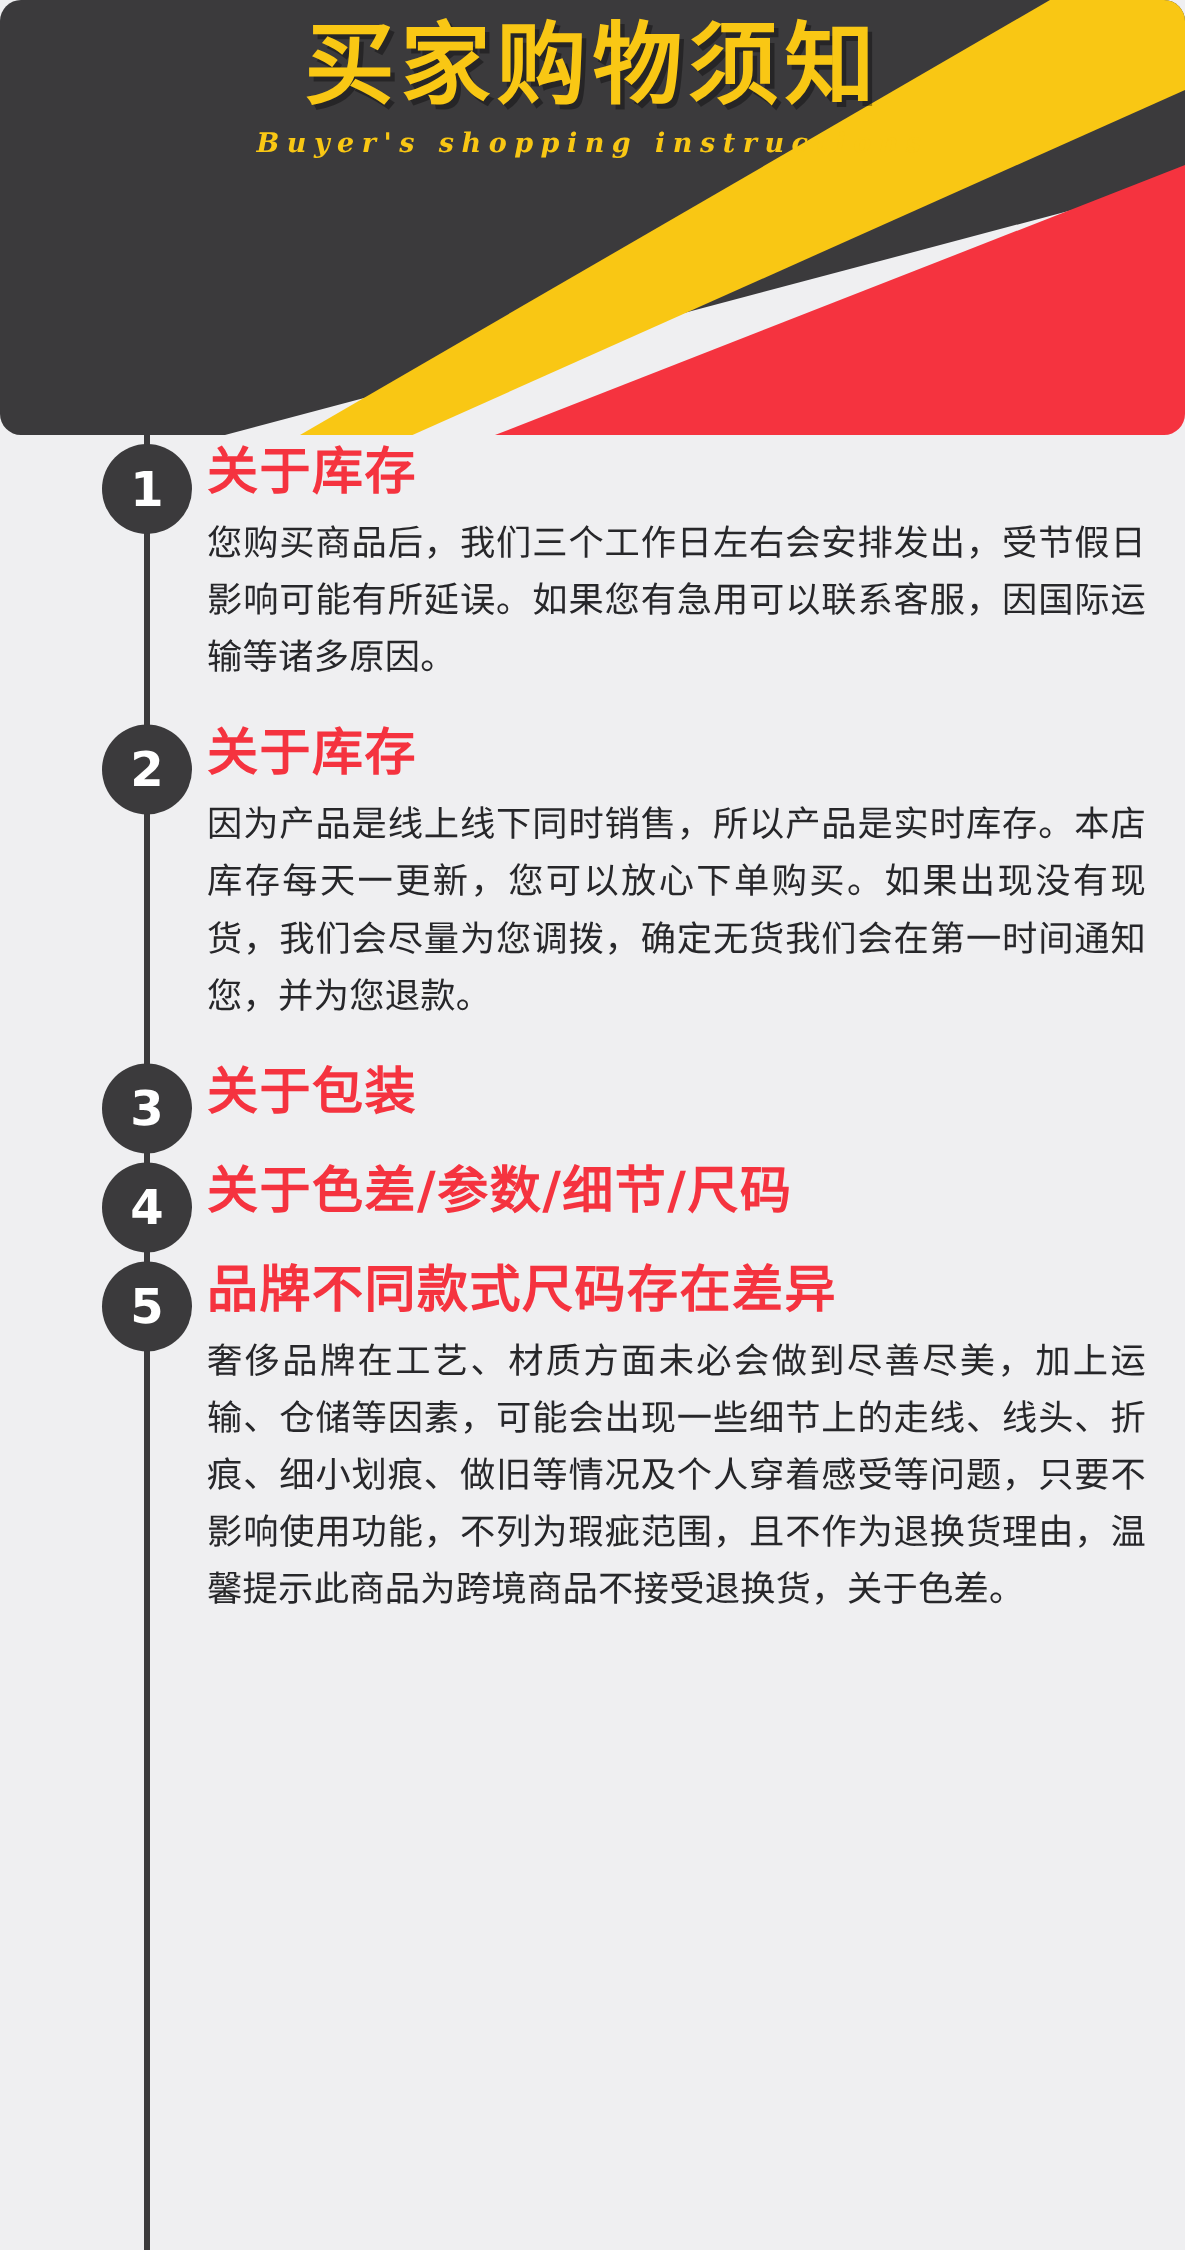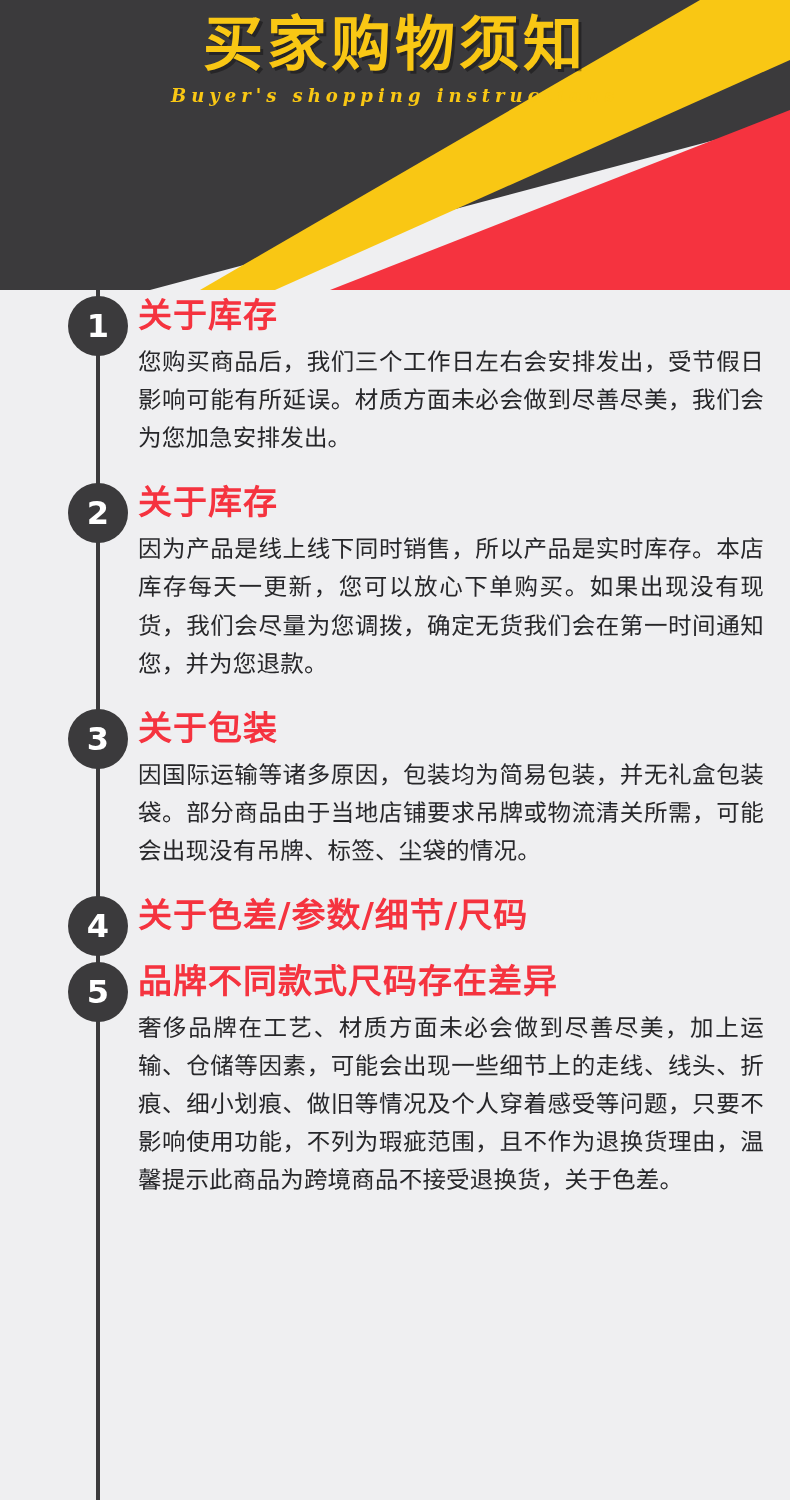--- a/index.html
+++ b/index.html
@@ -18,20 +18,21 @@
     background: #efeff1;
   }
 
   
   .header {
     position: relative;
     width: 790px;
     height: 290px;
     overflow: hidden;
     background: #efeff1;
+    border-radius: 14px;
   }
   
   .header .dark-shape {
     position: absolute;
     left: 0;
     top: 0;
     width: 790px;
     height: 290px;
     background: #3b3a3c;
     clip-path: polygon(0 0, 790px 0, 790px 120px, 150px 290px, 0 290px);
@@ -162,37 +163,36 @@
   </div>
 
   <div class="content">
     <div class="timeline-line"></div>
     <div class="items">
 
       <div class="item">
         <div class="badge">1</div>
         <div class="item-body">
           <h2 class="item-title">关于库存</h2>
-          <p class="item-text">您购买商品后，我们三个工作日左右会安排发出，受节假日影响可能有所延误。材质方面未必会做到尽善尽美，我们会为您加急安排发出。</p>
+          <p class="item-text">您购买商品后，我们三个工作日左右会安排发出，受节假日影响可能有所延误。如果您有急用可以联系客服，因国际运输等诸多原因。</p>
         </div>
       </div>
 
       <div class="item">
         <div class="badge">2</div>
         <div class="item-body">
           <h2 class="item-title">关于库存</h2>
           <p class="item-text">因为产品是线上线下同时销售，所以产品是实时库存。本店库存每天一更新，您可以放心下单购买。如果出现没有现货，我们会尽量为您调拨，确定无货我们会在第一时间通知您，并为您退款。</p>
         </div>
       </div>
 
       <div class="item">
         <div class="badge">3</div>
         <div class="item-body">
           <h2 class="item-title">关于包装</h2>
-          <p class="item-text">因国际运输等诸多原因，包装均为简易包装，并无礼盒包装袋。部分商品由于当地店铺要求吊牌或物流清关所需，可能会出现没有吊牌、标签、尘袋的情况。</p>
         </div>
       </div>
 
       <div class="item">
         <div class="badge">4</div>
         <div class="item-body">
           <h2 class="item-title">关于色差/参数/细节/尺码</h2>
         </div>
       </div>
 

